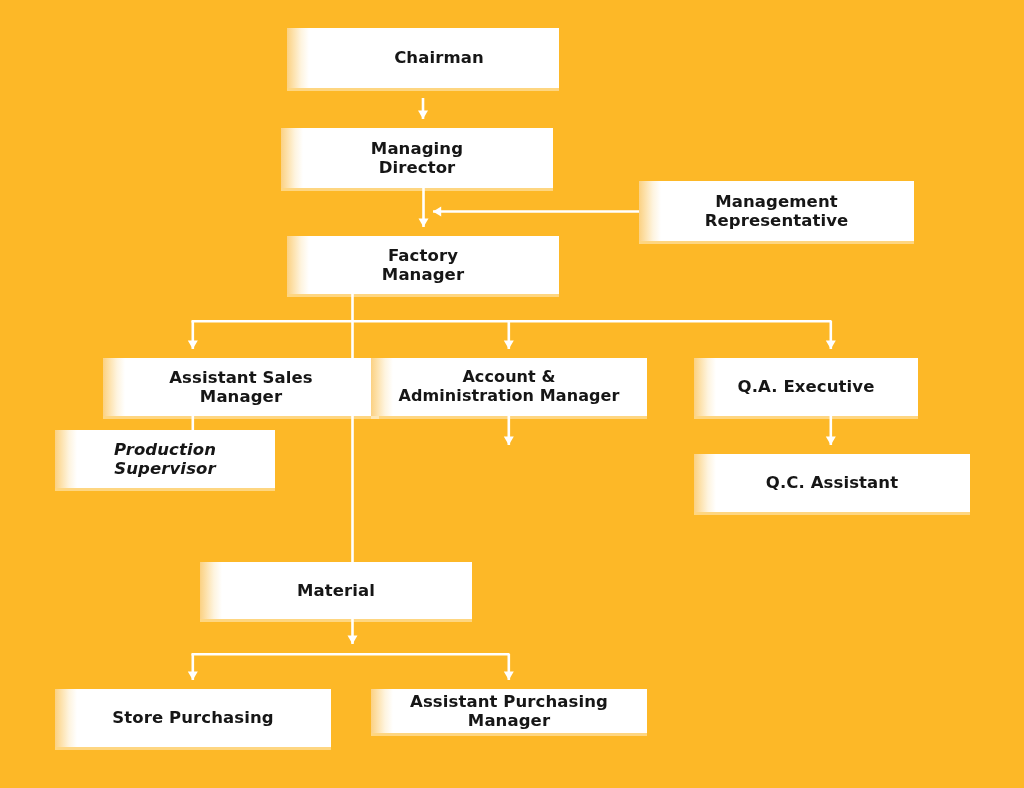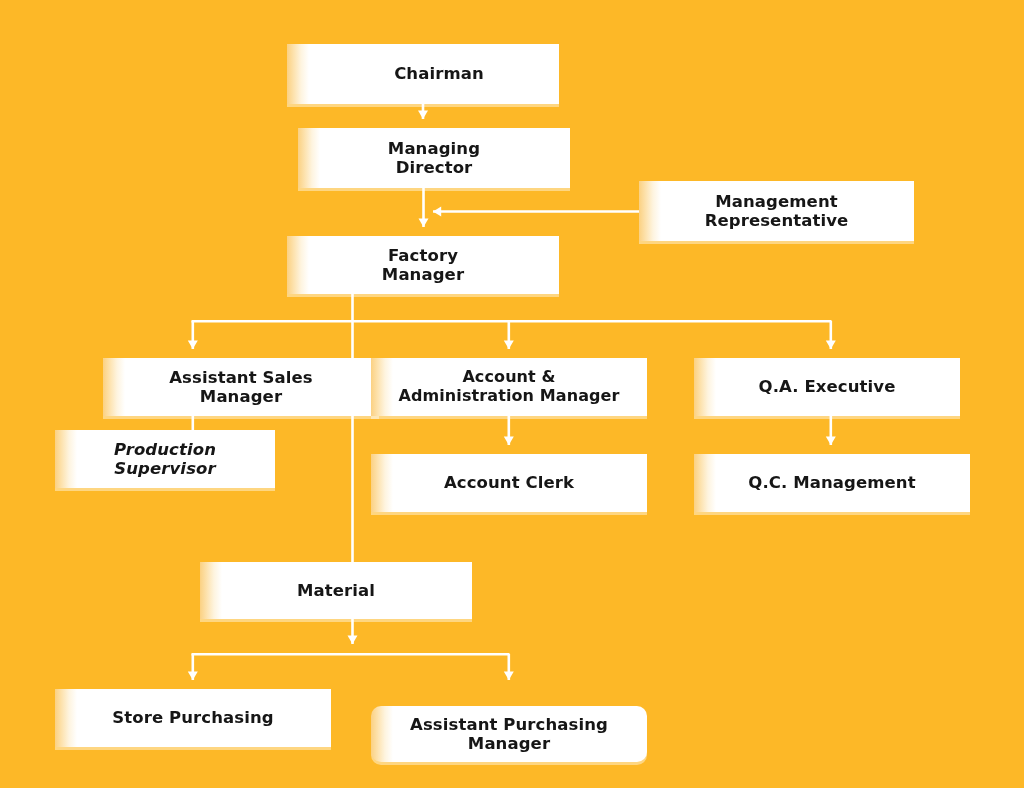--- a/index.html
+++ b/index.html
@@ -84,25 +84,25 @@
       <line x1="508.8" y1="416" x2="508.8" y2="445" marker-end="url(#arrowDown)"></line>
       <line x1="830.8" y1="416" x2="830.8" y2="445" marker-end="url(#arrowDown)"></line>
 
       <line x1="352.5" y1="619" x2="352.5" y2="644" marker-end="url(#arrowDown)"></line>
       <line x1="191.5" y1="654.3" x2="509.5" y2="654.3"></line>
       <line x1="192.8" y1="654" x2="192.8" y2="680" marker-end="url(#arrowDown)"></line>
       <line x1="508.8" y1="654" x2="508.8" y2="680" marker-end="url(#arrowDown)"></line>
     </g>
   </svg>
 
-  <div class="node" id="node-chairman" style="left: 287px; top: 44px; width: 272px; height: 60px; padding-left: 32px;">
+  <div class="node" id="node-chairman" style="left: 287px; top: 28px; width: 272px; height: 60px; padding-left: 32px;">
     <span class="node-label">Chairman</span>
   </div>
 
-  <div class="node" id="node-managing" style="left: 298px; top: 128px; width: 272px; height: 60px;">
+  <div class="node" id="node-managing" style="left: 281px; top: 128px; width: 272px; height: 60px;">
     <span class="node-label">Managing
 Director</span>
   </div>
 
   <div class="node" id="node-mgmt-rep" style="left: 639px; top: 181px; width: 275px; height: 60px;">
     <span class="node-label">Management
 Representative</span>
   </div>
 
   <div class="node" id="node-factory" style="left: 287px; top: 236px; width: 272px; height: 58px; align-items: center;">
@@ -113,43 +113,40 @@
   <div class="node" id="node-asst-sales" style="left: 55px; top: 358px; width: 276px; height: 58px; margin-left: 48px;">
     <span class="node-label">Assistant Sales
 Manager</span>
   </div>
 
   <div class="node small" id="node-account-admin" style="left: 371px; top: 358px; width: 276px; height: 58px;">
     <span class="node-label">Account &amp;
 Administration Manager</span>
   </div>
 
-  <div class="node" id="node-qa-exec" style="left: 694px; top: 358px; width: 266px; height: 58px;">
+  <div class="node" id="node-qa-exec" style="left: 694px; top: 358px; width: 224px; height: 58px;">
     <span class="node-label">Q.A. Executive</span>
   </div>
 
   <div class="node" id="node-production" style="left: 55px; top: 430px; width: 220px; height: 58px; font-style: italic;">
     <span class="node-label">Production
 Supervisor</span>
   </div>
 
-  <div class="node" id="node-account-clerk" style="left: 371px; top: 454px; width: 276px; height: 58px;">
-    <span class="node-label">Account Clerk</span>
-  </div>
 
   <div class="node" id="node-qc-super" style="left: 694px; top: 454px; width: 276px; height: 58px;">
-    <span class="node-label">Q.C. Management</span>
+    <span class="node-label">Q.C. Assistant</span>
   </div>
 
   <div class="node" id="node-material" style="left: 200px; top: 562px; width: 272px; height: 57px;">
     <span class="node-label">Material</span>
   </div>
 
   <div class="node" id="node-store-super" style="left: 55px; top: 689px; width: 276px; height: 58px;">
     <span class="node-label">Store Purchasing</span>
   </div>
 
-  <div class="node" id="node-asst-purch" style="left: 371px; top: 706px; width: 276px; height: 56px; border-radius: 10px;">
+  <div class="node" id="node-asst-purch" style="left: 371px; top: 689px; width: 276px; height: 44px;">
     <span class="node-label">Assistant Purchasing
 Manager</span>
   </div>
 
 </div>
 
 </body></html>

